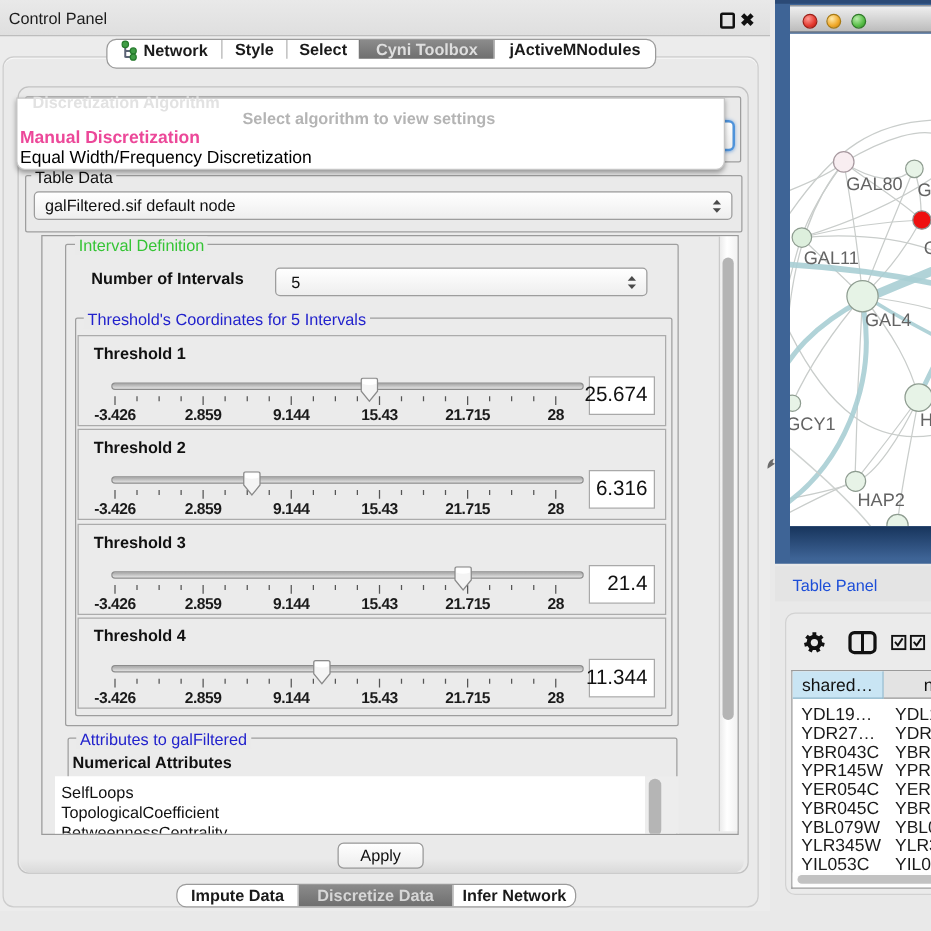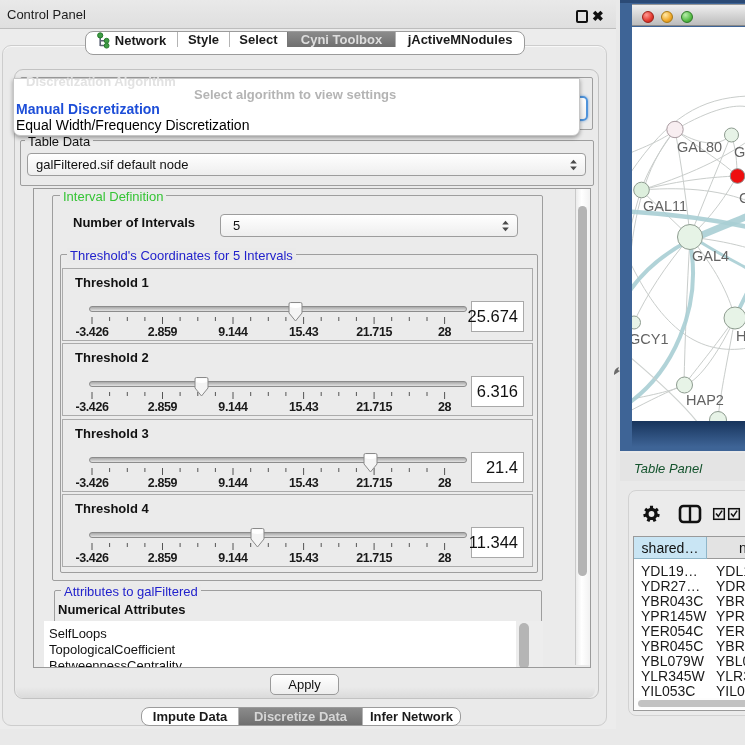--- a/index.html
+++ b/index.html
@@ -41,30 +41,30 @@
 .tlab{position:absolute;top:56px;font-size:12.5px;font-weight:bold;color:#1a1a1a;transform:translateX(-50%);letter-spacing:-0.4px;}
 
 #applybtn{left:270px;top:674px;width:67px;height:19px;background:linear-gradient(#ffffff,#ededed);border:1px solid #9a9a9a;border-radius:5px;font-size:13px;color:#111;display:flex;align-items:center;justify-content:center;}
 #btabs{left:141px;top:707px;height:17px;background:#fff;border:1px solid #9b9b9b;border-radius:8px;display:flex;overflow:hidden;}
 #btabs .tb{display:flex;align-items:center;justify-content:center;font-size:13px;font-weight:bold;color:#1a1a1a;border-left:1px solid #b4b4b4;}
 #btabs .tb:first-child{border-left:none;text-align:center;}
 #btabs .sel{background:linear-gradient(#8b8b8b,#6f6f6f);color:#d6d6d6;}
 
 #popup{left:13px;top:78px;width:565px;height:56px;background:#fff;border:1px solid #c6c6c6;border-radius:0 0 7px 7px;box-shadow:0 2px 4px rgba(0,0,0,0.35);}
 #popup .hint{position:absolute;left:180px;top:8px;font-size:13px;font-weight:bold;color:#b4b4b4;}
-#popup .it1{position:absolute;left:2px;top:22px;font-size:14px;font-weight:bold;color:#1d4ed8;}
+#popup .it1{position:absolute;left:2px;top:22px;font-size:14px;font-weight:bold;color:#ec4899;}
 #popup .it2{position:absolute;left:2px;top:38px;font-size:14px;color:#000;}
 
 #bluepan{left:620px;top:0;width:125px;height:451px;background:#3e6496;border-top:3px solid #2b4a76;box-sizing:border-box;}
 #macwin{left:632px;top:4px;width:113px;height:417px;}
 #mactb{left:0;top:0;width:113px;height:22px;background:linear-gradient(#efefef,#bcbcbc);border-bottom:1px solid #8a8a8a;border-top:1px solid #979797;box-sizing:border-box;}
 #netcanvas{left:0;top:23px;width:113px;height:394px;background:#fff;}
 .light{top:6px;width:10px;height:10px;border-radius:50%;}
 #tppanel{left:620px;top:453px;width:125px;height:28px;background:#e4e4e4;}
-#tppanel .t{position:absolute;left:14px;top:8px;font-size:13px;color:#14532d;font-style:italic;}
+#tppanel .t{position:absolute;left:14px;top:8px;font-size:13px;color:#1d4ed8;}
 #tblcont{left:628px;top:490px;width:125px;height:224px;background:#ebebeb;border:1px solid #d2d2d2;border-radius:8px 0 0 8px;}
 #tbl{left:4px;top:45px;width:121px;height:173px;background:#fff;border:1px solid #9a9a9a;border-right:none;overflow:hidden;}
 .hdr1{left:0;top:0;width:72px;height:21px;background:#c9e5f4;border-right:1px solid #8fb6c9;border-bottom:1px solid #8fb6c9;font-size:14px;color:#111;display:flex;align-items:center;justify-content:center;}
 .hdr2{left:73px;top:0;width:48px;height:21px;background:#e3e3e3;border-bottom:1px solid #9a9a9a;font-size:14px;color:#111;display:flex;align-items:center;padding-left:32px;}
 .trow{position:absolute;left:0;width:121px;height:15px;font-size:14px;color:#1a1a1a;}
 .trow .c1{position:absolute;left:7px;}
 .trow .c2{position:absolute;left:82px;}
 #hsb{left:0px;top:161px;width:121px;height:11px;background:#fdfdfd;}
 #hsbthumb{position:absolute;left:4px;top:2px;width:130px;height:7px;background:#c2c2c2;border-radius:4px;}
 </style></head>

